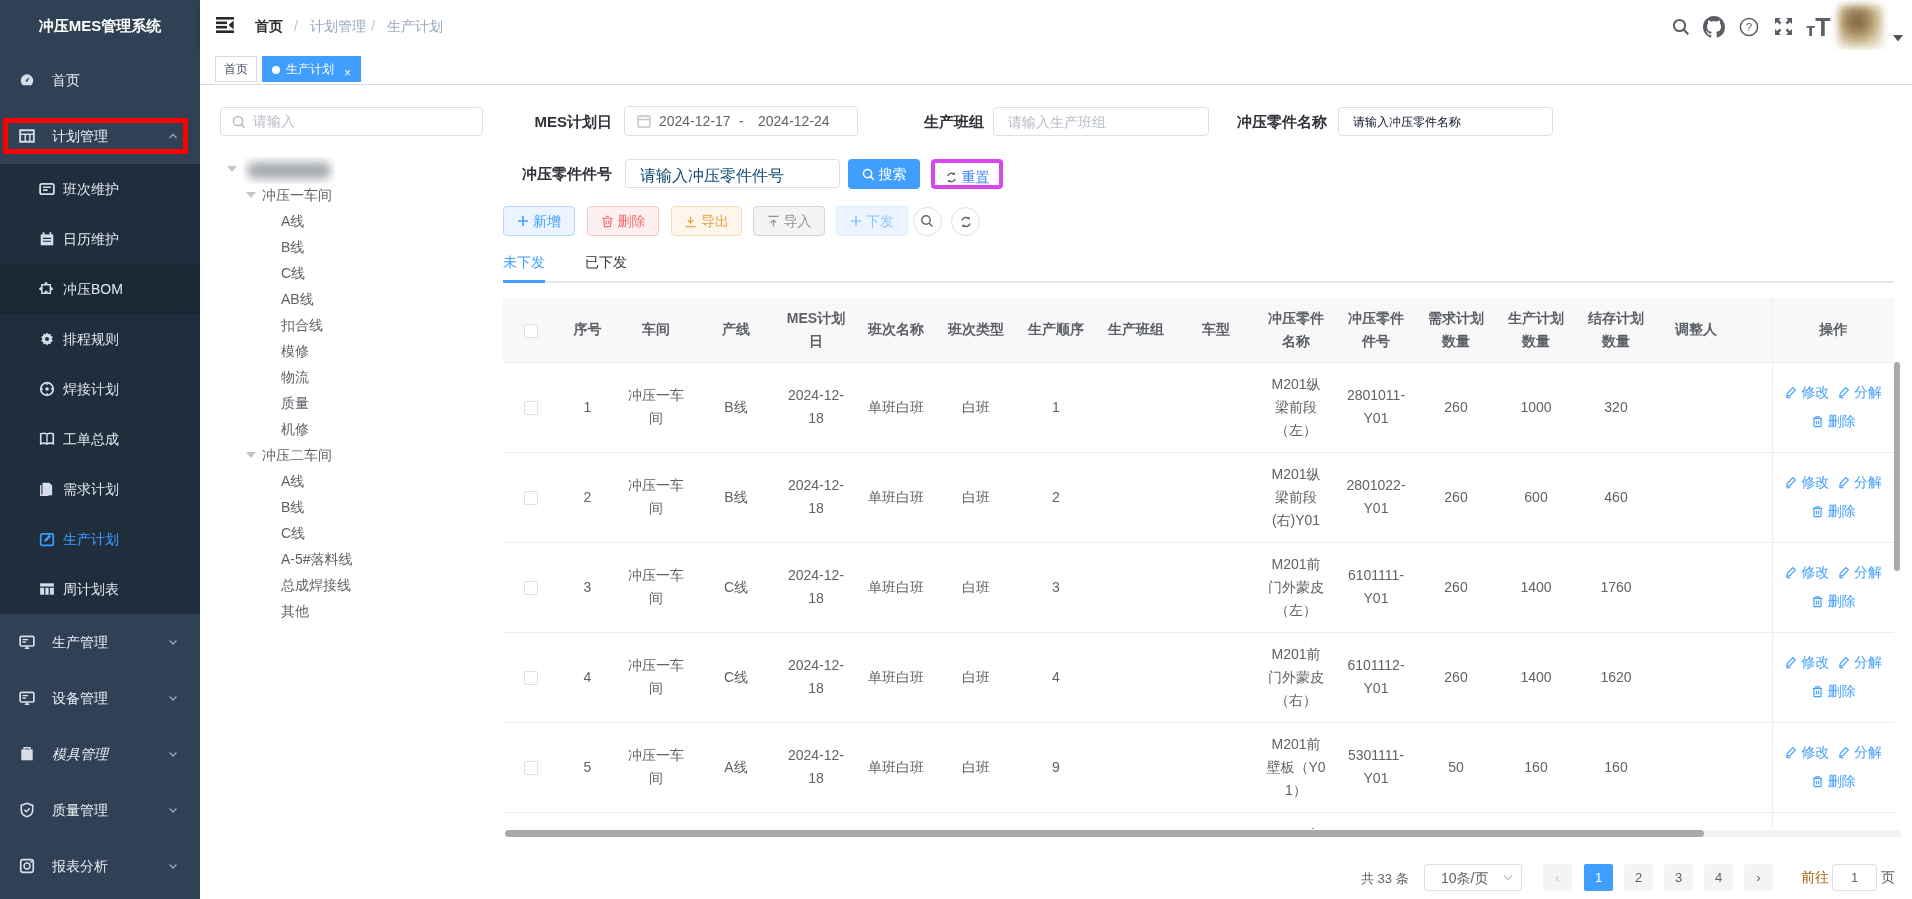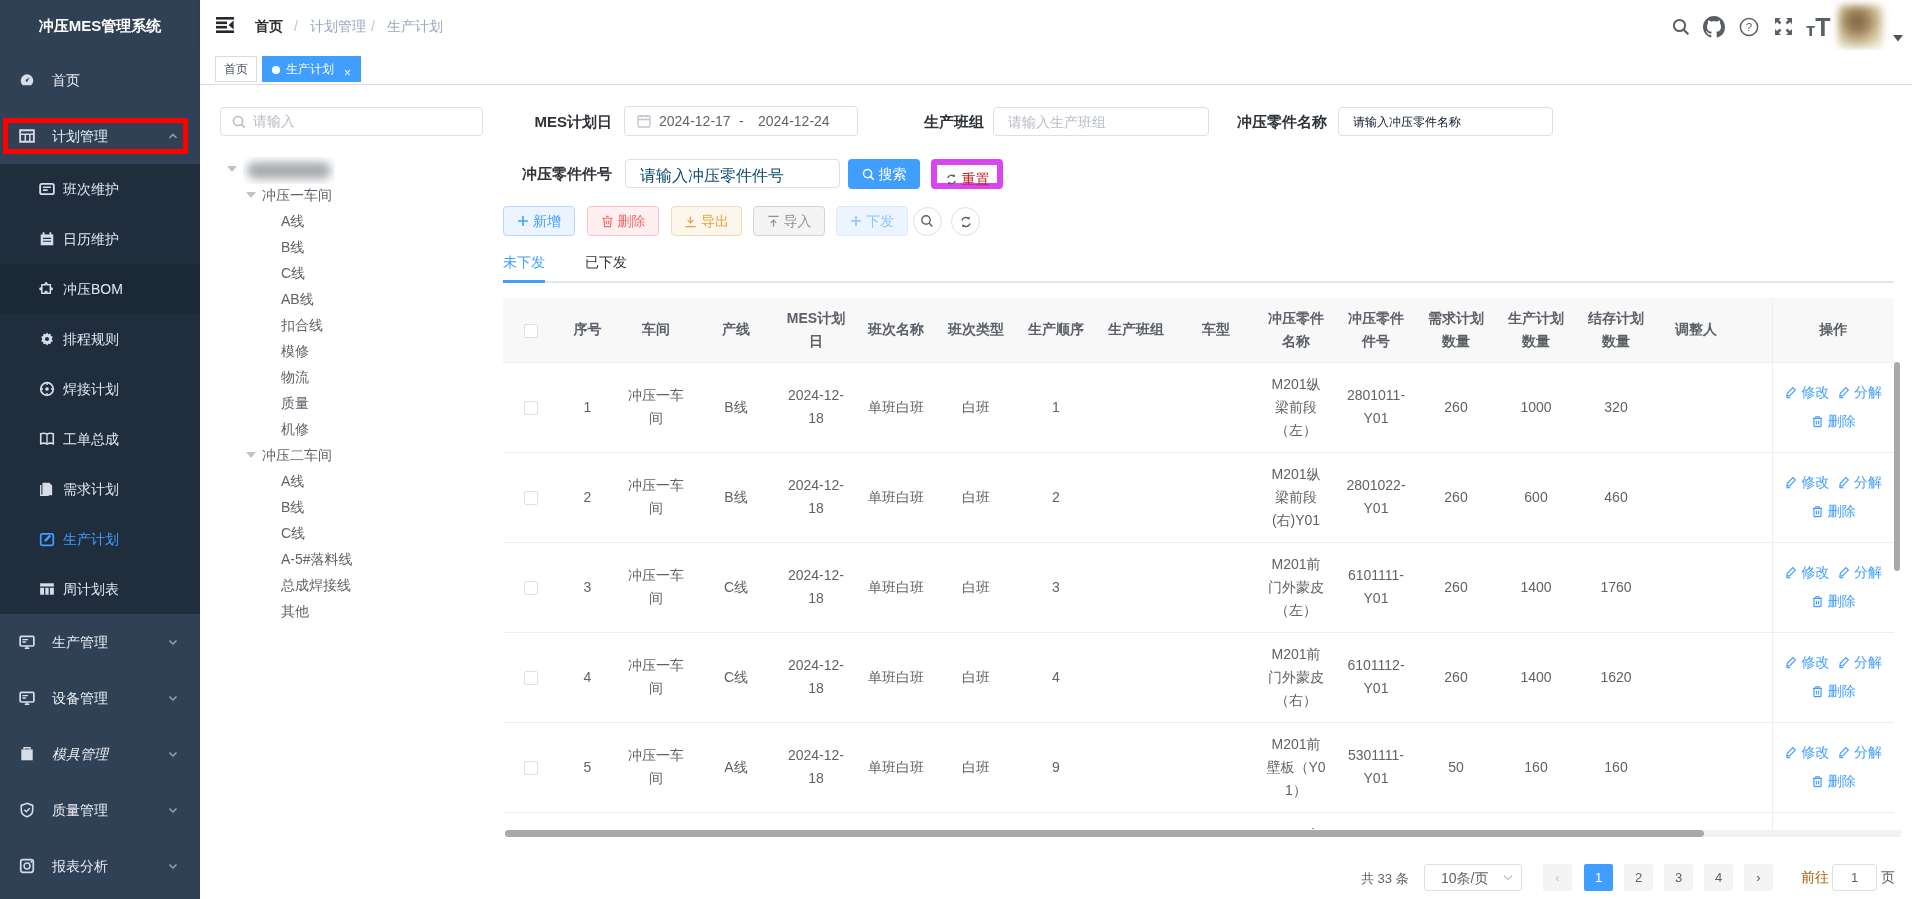--- a/index.html
+++ b/index.html
@@ -314,21 +314,21 @@
   </div>
 <div class="ab lbl" style="left:462px;top:164px;width:150px">冲压零件件号</div>
 <div class="ab inp" style="left:625px;top:159px;width:215px">
     <span style="position:absolute;left:14px;top:6px;font-size:16px;color:#0c4a6e">请输入冲压零件件号</span>
   </div>
 <div class="ab btn" style="left:848px;top:159px;width:72px;height:30px;background:#409eff;color:#fff;line-height:30px">
 <svg style="display:inline-block;vertical-align:-2px" width="13" height="13" viewBox="0 0 14 14">
 <circle cx="6" cy="6" r="4.4" fill="none" stroke="#fff" stroke-width="1.6"></circle>
 <path d="M9.3 9.3l3.4 3.4" stroke="#fff" stroke-width="1.6"></path>
     </svg> 搜索</div>
-<div class="ab btn" style="left:931px;top:159px;width:72px;height:30px;border:6px solid #d946ef;color:#b91c1c;line-height:28px">
+<div class="ab btn" style="left:931px;top:159px;width:72px;height:30px;border:4px solid #d946ef;color:#3b82f6;line-height:28px">
 <svg style="display:inline-block;vertical-align:-2px" width="13" height="13" viewBox="0 0 14 14">
 <path d="M2.9 5.4a4.4 4.4 0 0 1 7.3-1.6" fill="none" stroke="#606266" stroke-width="1.5"></path>
 <path d="M10.5 1.4l.3 3-2.9-.6z" fill="#606266"></path>
 <path d="M11.1 8.6a4.4 4.4 0 0 1-7.3 1.6" fill="none" stroke="#606266" stroke-width="1.5"></path>
 <path d="M3.5 12.6l-.3-3 2.9.6z" fill="#606266"></path>
     </svg> 重置</div>
 <div class="ab btn" style="left:503px;top:206px;width:72px;background:#ecf5ff;border:1px solid #b3d8ff;color:#409eff"><svg style="display:inline-block;vertical-align:-1px" width="12" height="12" viewBox="0 0 12 12">
       <path d="M6 1v10M1 6h10" stroke="#409eff" stroke-width="1.6"></path>
     </svg> 新增</div>
 <div class="ab btn" style="left:587px;top:206px;width:72px;background:#fef0f0;border:1px solid #fbc4c4;color:#f56c6c"><svg style="display:inline-block;vertical-align:-2px" width="13" height="13" viewBox="0 0 14 14">

